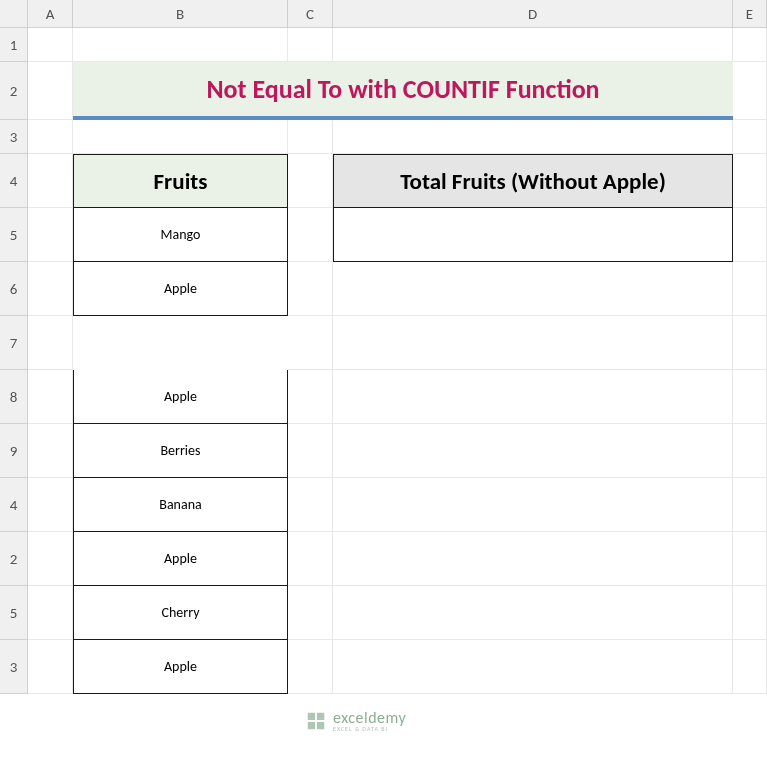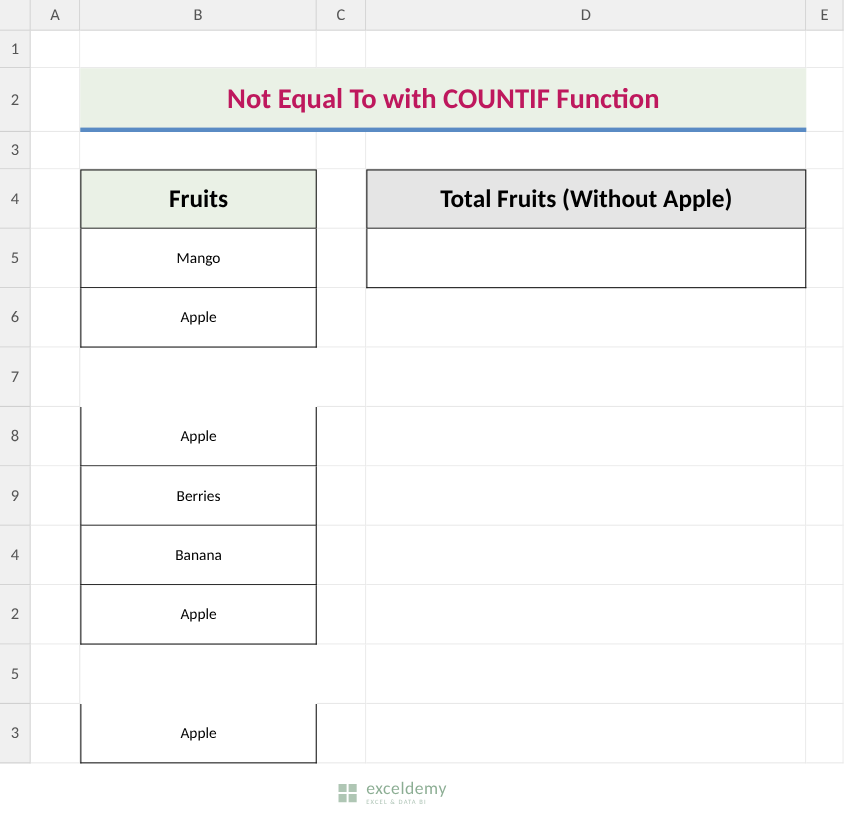--- a/index.html
+++ b/index.html
@@ -218,20 +218,21 @@
 
   <div class="header-b">Fruits</div>
   <div class="header-d">Total Fruits (Without Apple)</div>
 
   <div class="data-b" style="grid-row:6">Mango</div>
   <div class="data-b" style="grid-row:7">Apple</div>
   <div class="data-b" style="grid-row:9">Apple</div>
   <div class="data-b" style="grid-row:10">Berries</div>
   <div class="data-b" style="grid-row:11">Banana</div>
   <div class="data-b" style="grid-row:12">Apple</div>
+  <div class="data-b" style="grid-row:13">Cherry</div>
   <div class="data-b" style="grid-row:14">Apple</div>
 
   <div class="data-d"></div>
 </div>
 
 <div class="watermark">
   <svg class="wm-icon" viewBox="0 0 24 24">
     <path fill="#2e6b3c" d="M3 3h8v8H3zM13 3h8v8h-8zM3 13h8v8H3zM13 13h8v8h-8z" opacity="0.7"></path>
   </svg>
   <div class="wm-text">

